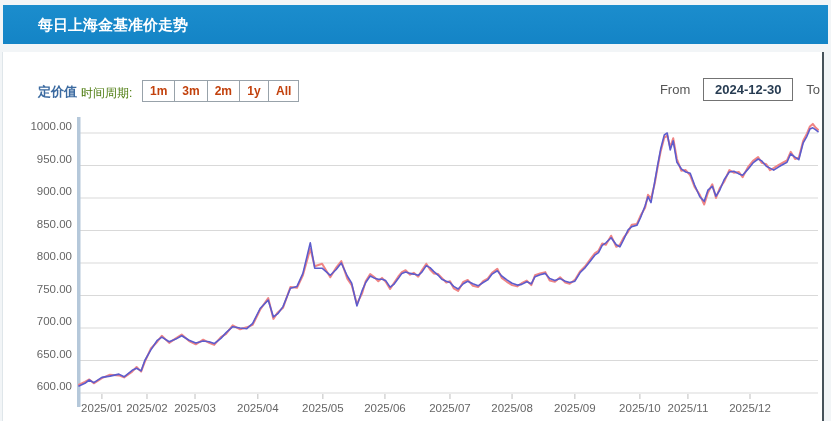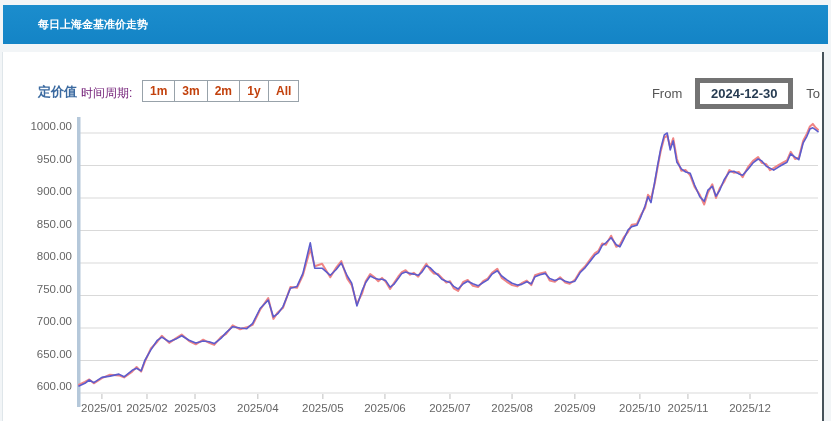--- a/index.html
+++ b/index.html
@@ -4,42 +4,42 @@
 <style>
   html,body{margin:0;padding:0;}
   body{
     width:831px;height:421px;position:relative;overflow:hidden;
     background:#f2f5f7;
     font-family:"Liberation Sans","DejaVu Sans",sans-serif;
   }
   .header{
     position:absolute;left:3px;top:5px;right:3px;height:39px;
     background:linear-gradient(#1b8dcd,#1484c6);
-    color:#fff;font-size:11px;font-weight:bold;
+    color:#fff;font-size:15px;font-weight:bold;
     line-height:39px;padding-left:35px;box-sizing:border-box;
   }
   .panel{
     position:absolute;left:2px;top:52px;right:7px;bottom:0;
     background:#fff;
     border-left:1px solid #dfe6ea;
     border-right:2px solid #46525a;
   }
   .controls{position:absolute;left:0;top:76px;right:0;height:30px;padding-left:20px;}
   .series-label{position:absolute;left:38px;top:7px;font-size:13px;font-weight:bold;color:#3b6aa0;}
-  .period-label{position:absolute;left:81px;top:9px;font-size:12px;color:#701a75;}
+  .period-label{position:absolute;left:81px;top:9px;font-size:12px;color:#4d7c0f;}
   .btn-group{position:absolute;left:143px;top:4px;display:flex;}
   .period-btn{
     background:#fff;border:1px solid #98a2aa;margin-left:-1px;
     font-family:inherit;font-size:12px;font-weight:bold;color:#c2410c;
     padding:2px 7px;min-width:30px;cursor:pointer;line-height:16px;
   }
   .range{position:absolute;right:11px;top:2px;display:flex;align-items:center;gap:13px;}
   .range .lbl{font-size:13px;color:#555;}
   .date-box{
-    width:84px;height:19px;border:5px solid #737373;background:#fff;
+    width:84px;height:19px;border:1px solid #737373;background:#fff;
     font-family:inherit;font-size:13px;font-weight:bold;color:#273c52;
     text-align:center;padding:1px 2px;
   }
   .chart{position:absolute;left:0;top:110px;width:804px;height:311px;}
   svg text{font-family:"Liberation Sans","DejaVu Sans",sans-serif;}
 </style>
 </head>
 <body>
 
 <div class="header">

